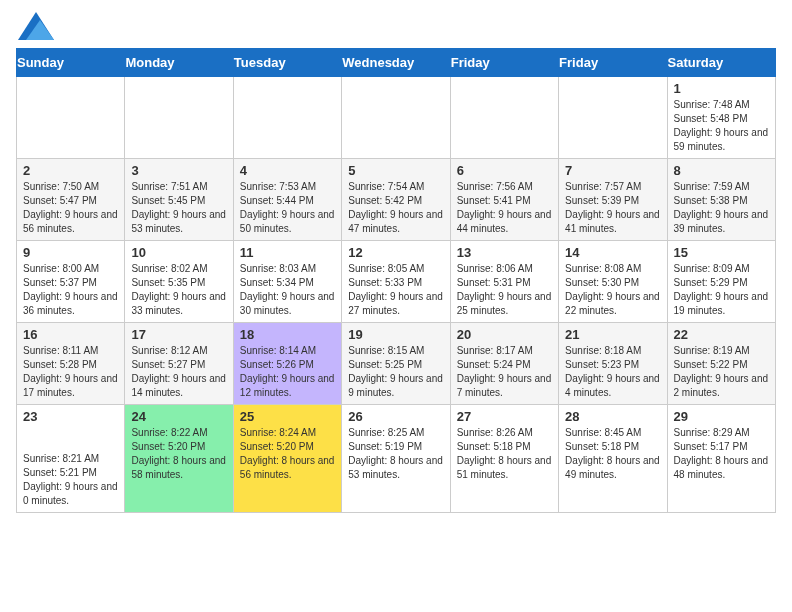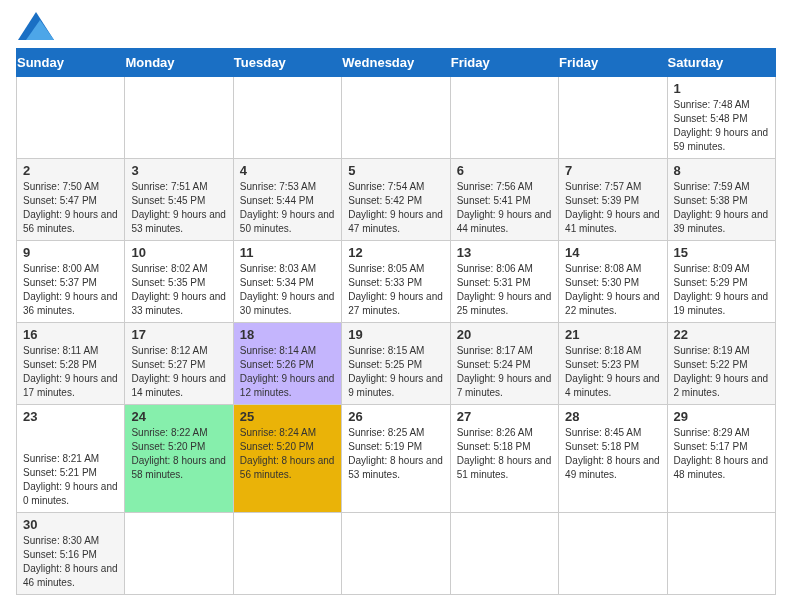--- a/index.html
+++ b/index.html
@@ -274,21 +274,21 @@
           <div class="day-info" style="white-space: pre-line; margin-top: 28px;">Sunrise: 8:21 AM
 Sunset: 5:21 PM
 Daylight: 9 hours and 0 minutes.</div>
         </td>
         <td style="background: #86efac;">
           <span class="day-number">24</span>
           <div class="day-info" style="white-space: pre-line;">Sunrise: 8:22 AM
 Sunset: 5:20 PM
 Daylight: 8 hours and 58 minutes.</div>
         </td>
-        <td style="background: #eab308; margin-left: 36px;">
+        <td style="background: #fde047; margin-left: 36px;">
           <span class="day-number">25</span>
           <div class="day-info" style="white-space: pre-line;">Sunrise: 8:24 AM
 Sunset: 5:20 PM
 Daylight: 8 hours and 56 minutes.</div>
         </td>
         <td style="background: rgb(255, 255, 255);">
           <span class="day-number">26</span>
           <div class="day-info" style="white-space: pre-line;">Sunrise: 8:25 AM
 Sunset: 5:19 PM
 Daylight: 8 hours and 53 minutes.</div>
@@ -305,28 +305,14 @@
 Sunset: 5:18 PM
 Daylight: 8 hours and 49 minutes.</div>
         </td>
         <td style="background: rgb(255, 255, 255);">
           <span class="day-number">29</span>
           <div class="day-info" style="white-space: pre-line;">Sunrise: 8:29 AM
 Sunset: 5:17 PM
 Daylight: 8 hours and 48 minutes.</div>
         </td>
       </tr>
-      <tr>
-        <td style="background: rgb(245, 245, 245);">
-          <span class="day-number">30</span>
-          <div class="day-info" style="white-space: pre-line;">Sunrise: 8:30 AM
-Sunset: 5:16 PM
-Daylight: 8 hours and 46 minutes.</div>
-        </td>
-        <td class="empty-cell"></td>
-        <td class="empty-cell"></td>
-        <td class="empty-cell"></td>
-        <td class="empty-cell"></td>
-        <td class="empty-cell"></td>
-        <td class="empty-cell"></td>
-      </tr>
     </tbody>
 </table>
 
 </body></html>

